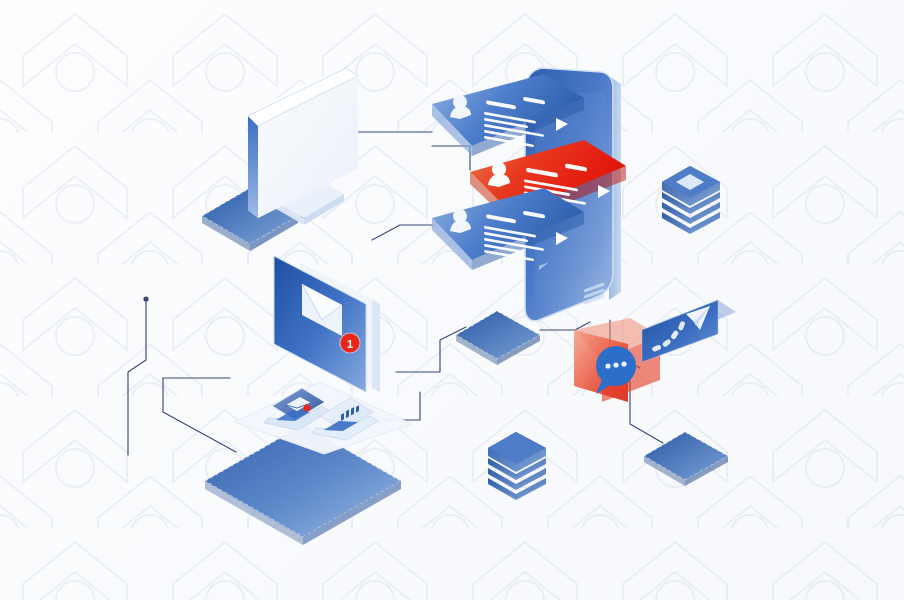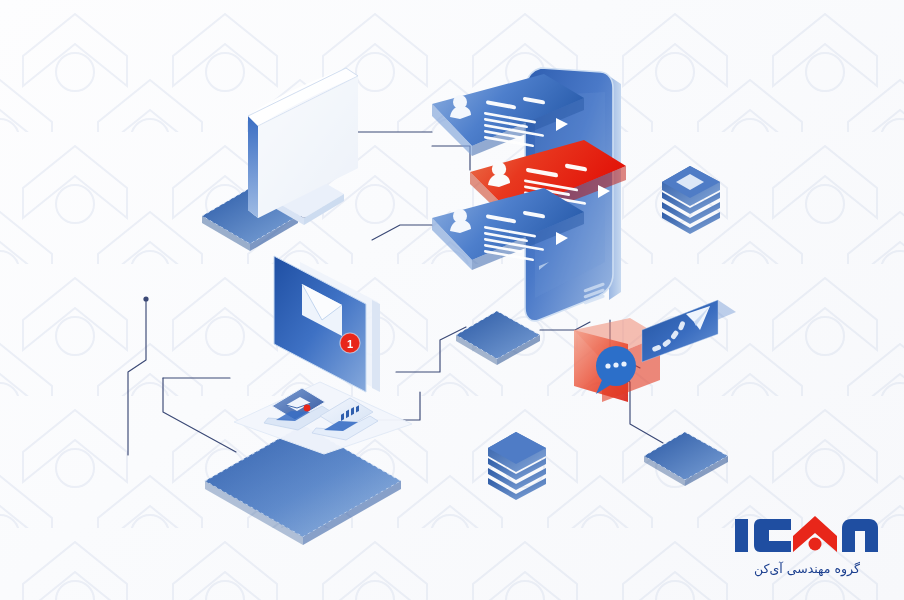--- a/index.html
+++ b/index.html
@@ -437,31 +437,15 @@
 
   <div class="iso" style="left:640px;top:424px;">
     <svg width="94" height="64" viewBox="0 0 94 64">
       <path d="M4,32 L45,8 L88,32 L45,56 Z" fill="url(#tileG)"></path>
       <path d="M4,32 L45,8 L88,32 L45,56 Z" fill="none" stroke="#e4edfa" stroke-width="1" stroke-dasharray="3 3"></path>
       <path d="M45,56 L88,32 L88,38 L45,62 Z" fill="#28518f" opacity=".55"></path>
       <path d="M4,32 L45,56 L45,62 L4,38 Z" fill="#234b86" opacity=".4"></path>
     </svg>
   </div>
 
-  <div id="logo">
-    <svg class="mark" viewBox="0 0 300 92">
-
-      <rect x="6" y="12" width="26" height="66" fill="#1f4ea1"></rect>
-
-      <path d="M118,12 L118,34 L74,34 L74,56 L118,56 L118,78 L56,78
-               C48,78 44,72 44,64 L44,26 C44,18 48,12 56,12 Z" fill="#1f4ea1"></path>
-
-      <path d="M122,78 L122,46 L166,6 L210,46 L210,78 L166,40 Z" fill="#e8261a"></path>
-      <circle cx="166" cy="62" r="13" fill="#e8261a"></circle>
-
-      <path d="M220,78 L220,30 C220,20 226,12 238,12 L274,12 C286,12 292,20 292,30
-               L292,78 L266,78 L266,36 L246,36 L246,78 Z" fill="#1f4ea1"></path>
-    </svg>
-    <div class="fa">گروه مهندسی آی‌کن</div>
-  </div>
 
   <span class="sr">Isometric email and notification system illustration</span>
 </div>
 
 </body></html>

